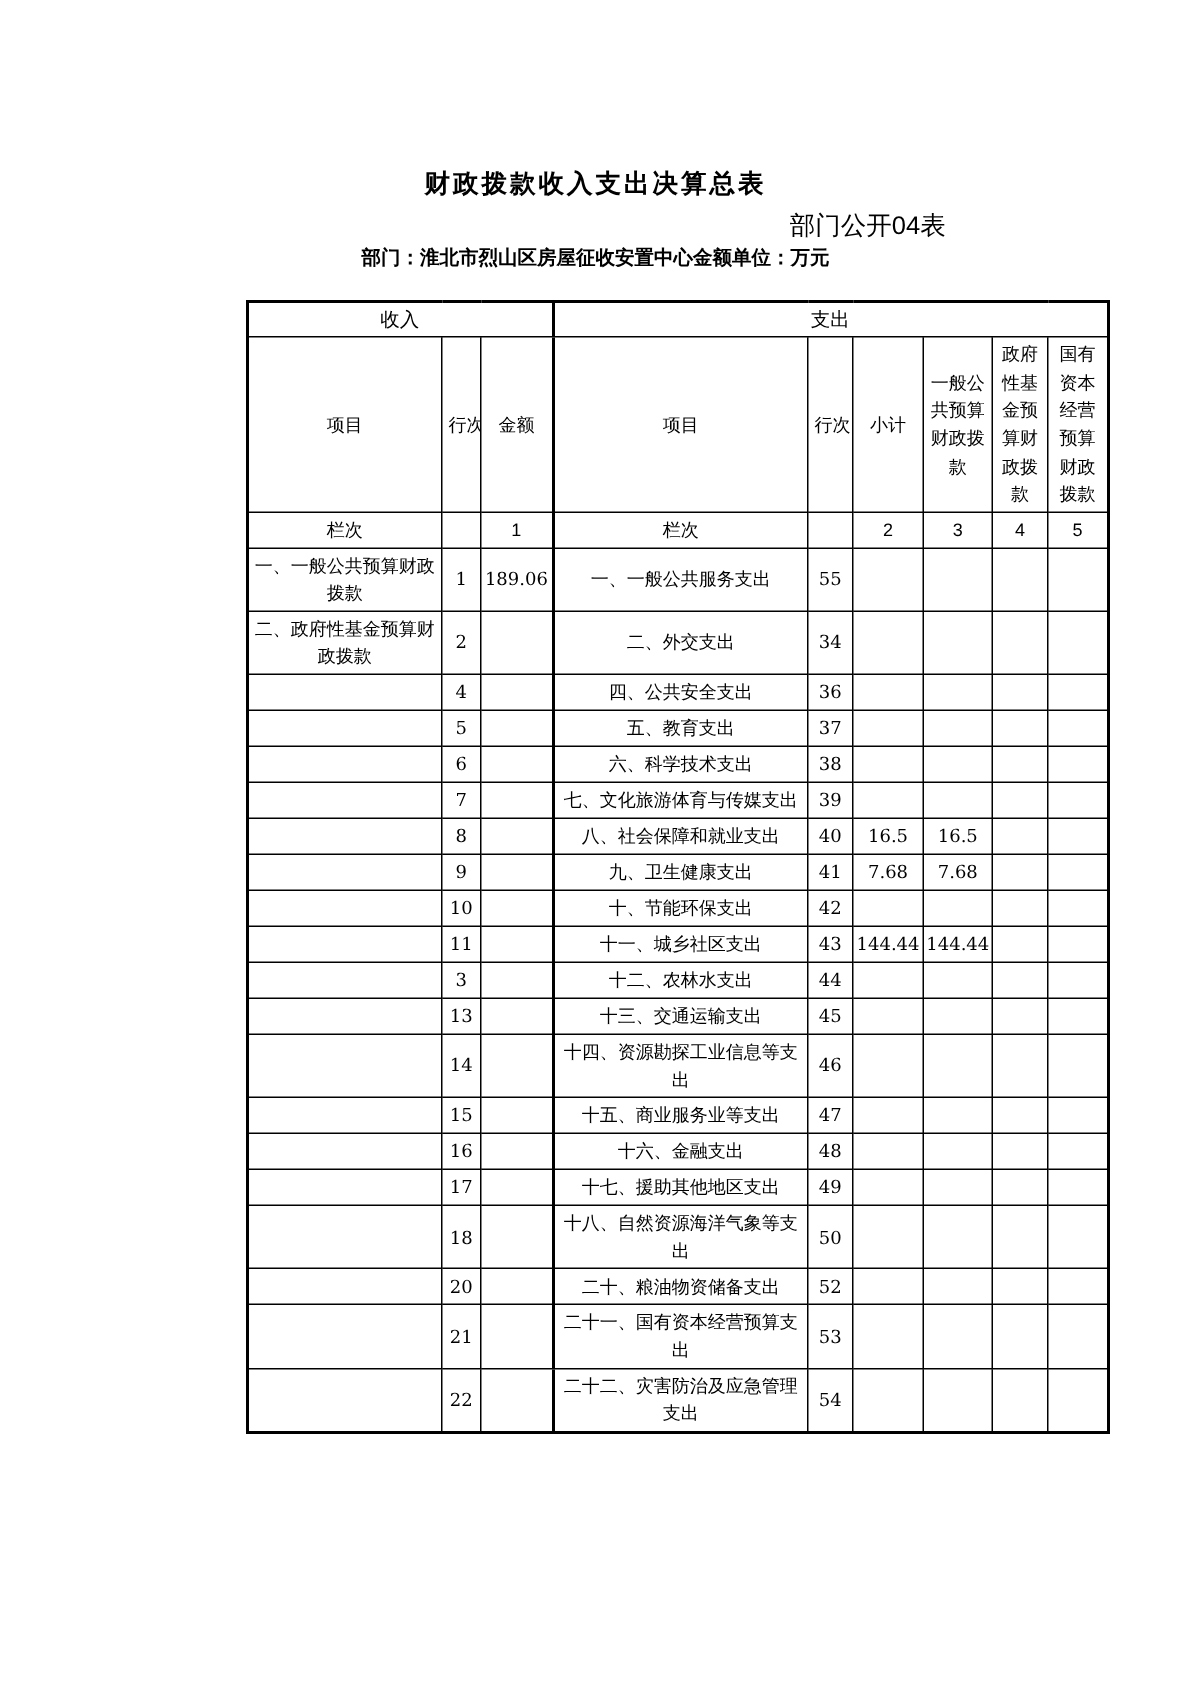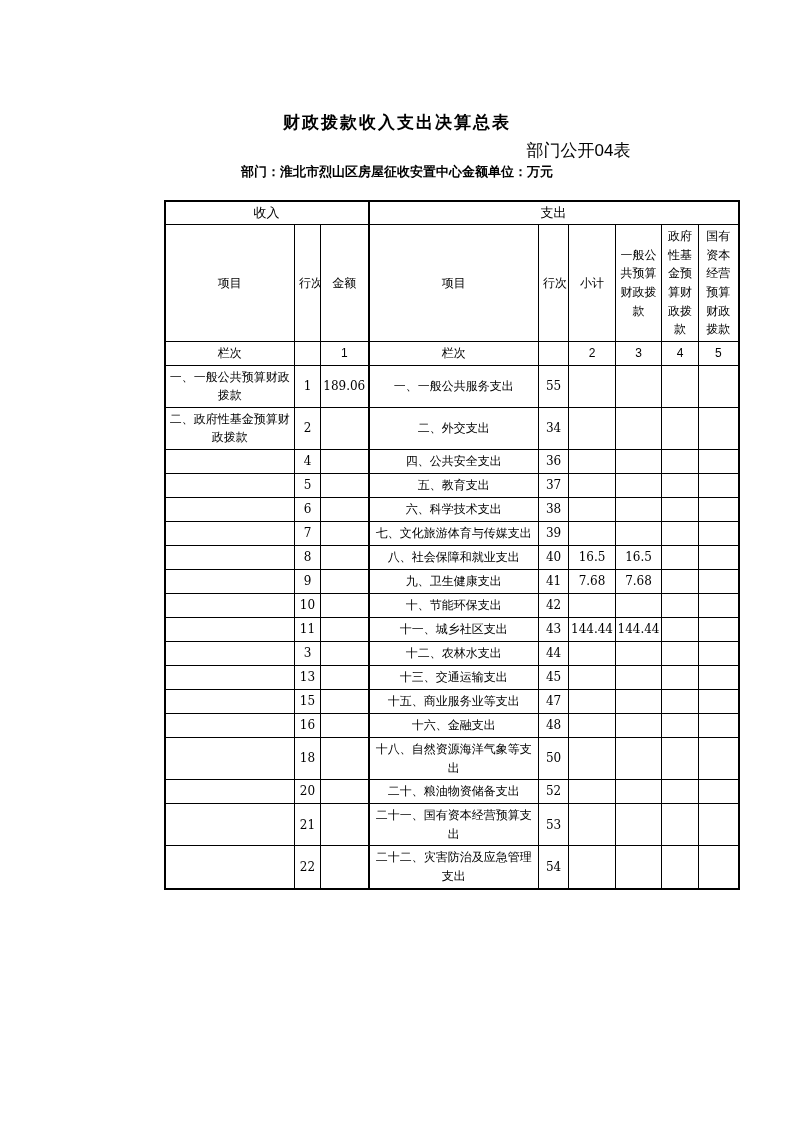--- a/index.html
+++ b/index.html
@@ -270,20 +270,31 @@
           <td class="num"></td>
           <td class="item sec-split">十三、交通运输支出</td>
           <td class="num">45</td>
           <td class="num"></td>
           <td class="num"></td>
           <td class="num"></td>
           <td class="num"></td>
         </tr>
         <tr>
           <td class="item"></td>
+          <td class="num">14</td>
+          <td class="num"></td>
+          <td class="item sec-split">十四、资源勘探工业信息等支出</td>
+          <td class="num">46</td>
+          <td class="num"></td>
+          <td class="num"></td>
+          <td class="num"></td>
+          <td class="num"></td>
+        </tr>
+        <tr>
+          <td class="item"></td>
           <td class="num">15</td>
           <td class="num"></td>
           <td class="item sec-split">十五、商业服务业等支出</td>
           <td class="num">47</td>
           <td class="num"></td>
           <td class="num"></td>
           <td class="num"></td>
           <td class="num"></td>
         </tr>
         <tr>
@@ -292,20 +303,31 @@
           <td class="num"></td>
           <td class="item sec-split">十六、金融支出</td>
           <td class="num">48</td>
           <td class="num"></td>
           <td class="num"></td>
           <td class="num"></td>
           <td class="num"></td>
         </tr>
         <tr>
           <td class="item"></td>
+          <td class="num">17</td>
+          <td class="num"></td>
+          <td class="item sec-split">十七、援助其他地区支出</td>
+          <td class="num">49</td>
+          <td class="num"></td>
+          <td class="num"></td>
+          <td class="num"></td>
+          <td class="num"></td>
+        </tr>
+        <tr>
+          <td class="item"></td>
           <td class="num">18</td>
           <td class="num"></td>
           <td class="item sec-split">十八、自然资源海洋气象等支出</td>
           <td class="num">50</td>
           <td class="num"></td>
           <td class="num"></td>
           <td class="num"></td>
           <td class="num"></td>
         </tr>
         <tr>

